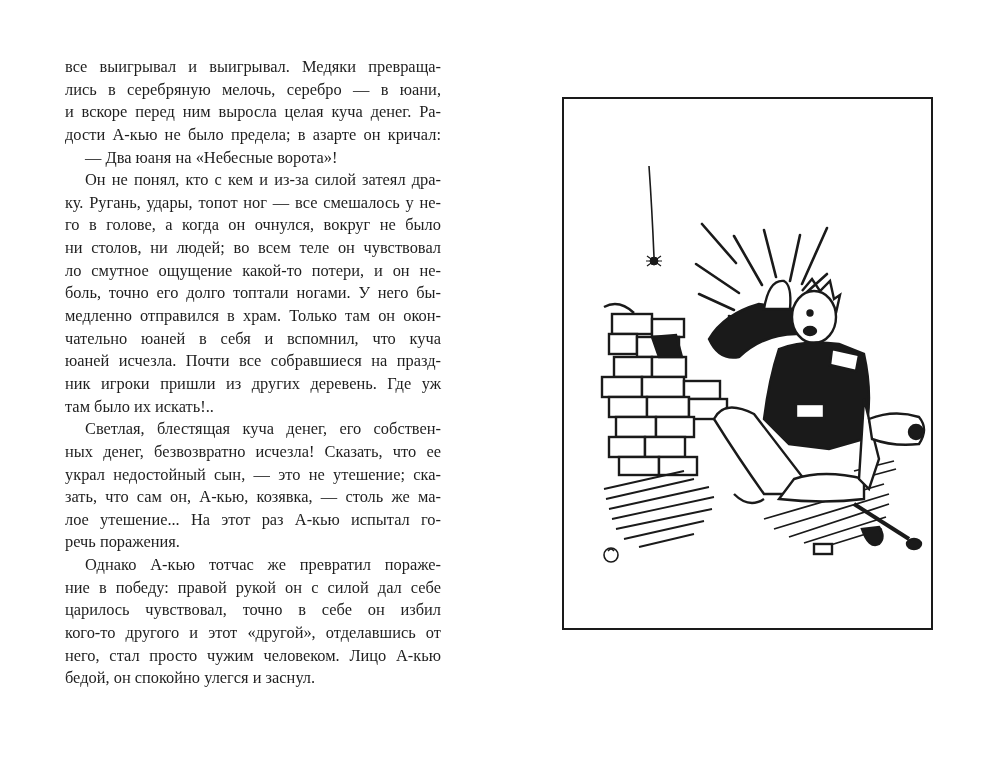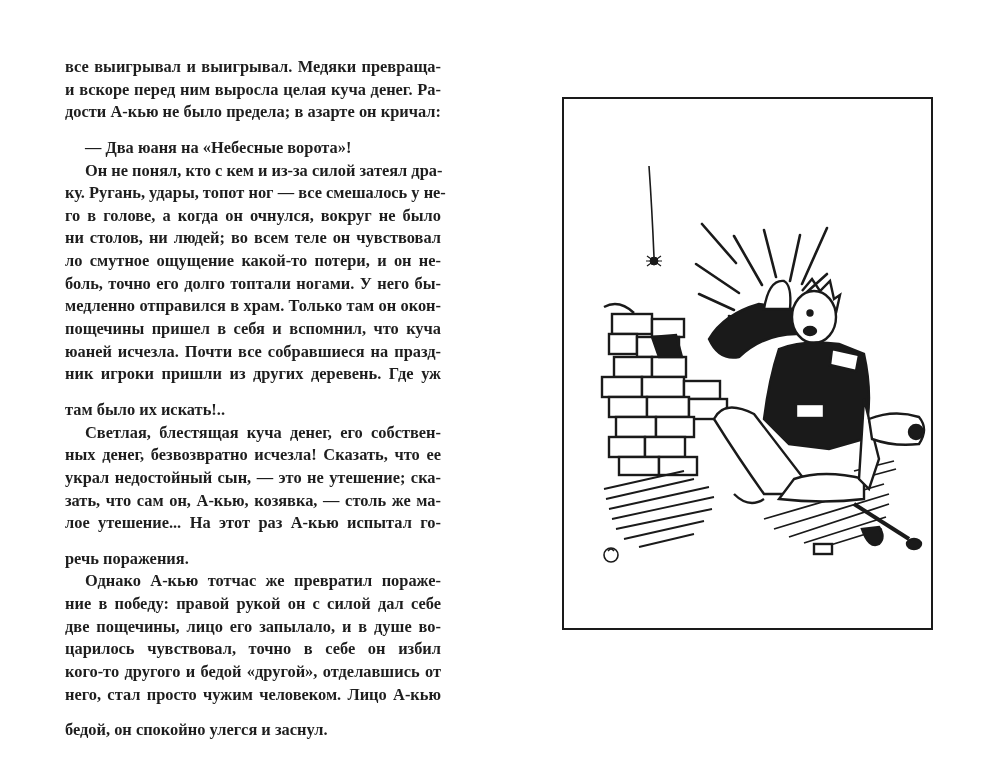--- a/index.html
+++ b/index.html
@@ -16,65 +16,64 @@
       line-height: 22.65px;
       color: #1e1e1e;
       text-align: justify;
     }
     .line {
       display: block;
       white-space: nowrap;
       text-align: justify;
       text-align-last: justify;
       height: 22.65px;
-      font-weight: bold;
     }
-    .line.last { text-align-last: left; margin-top: 13px; }
+    .line.last { text-align-last: left; }
     .line.indent { padding-left: 20px; }
     .illustration {
       position: absolute;
       left: 562px; top: 97px;
       width: 371px; height: 533px;
       box-sizing: border-box;
       border: 2px solid #1a1a1a;
       background: #ffffff;
     }
     .illustration svg { position: absolute; left: 0; top: 0; }
   </style>
 </head>
 <body>
 
 <div class="page">
   <div class="text-column">
     <span class="line">все выигрывал и выигрывал. Медяки превраща-</span>
+    <span class="line">лись в серебряную мелочь, серебро — в юани,</span>
     <span class="line">и вскоре перед ним выросла целая куча денег. Ра-</span>
     <span class="line">дости А-кью не было предела; в азарте он кричал:</span>
     <span class="line indent last">— Два юаня на «Небесные ворота»!</span>
     <span class="line indent">Он не понял, кто с кем и из-за силой затеял дра-</span>
     <span class="line">ку. Ругань, удары, топот ног — все смешалось у не-</span>
     <span class="line">го в голове, а когда он очнулся, вокруг не было</span>
     <span class="line">ни столов, ни людей; во всем теле он чувствовал</span>
     <span class="line">ло смутное ощущение какой-то потери, и он не-</span>
     <span class="line">боль, точно его долго топтали ногами. У него бы-</span>
     <span class="line">медленно отправился в храм. Только там он окон-</span>
-    <span class="line">пощечины пришел в себя и вспомнил, что куча</span>
+    <span class="line">чательно юаней в себя и вспомнил, что куча</span>
     <span class="line">юаней исчезла. Почти все собравшиеся на празд-</span>
     <span class="line">ник игроки пришли из других деревень. Где уж</span>
     <span class="line last">там было их искать!..</span>
     <span class="line indent">Светлая, блестящая куча денег, его собствен-</span>
     <span class="line">ных денег, безвозвратно исчезла! Сказать, что ее</span>
     <span class="line">украл недостойный сын, — это не утешение; ска-</span>
     <span class="line">зать, что сам он, А-кью, козявка, — столь же ма-</span>
     <span class="line">лое утешение... На этот раз А-кью испытал го-</span>
     <span class="line last">речь поражения.</span>
     <span class="line indent">Однако А-кью тотчас же превратил пораже-</span>
     <span class="line">ние в победу: правой рукой он с силой дал себе</span>
-    <span class="line">две пощечины, лицо его запылало, и в душе во-</span>
     <span class="line">царилось чувствовал, точно в себе он избил</span>
-    <span class="line">кого-то другого и бедой «другой», отделавшись от</span>
+    <span class="line">кого-то другого и этот «другой», отделавшись от</span>
     <span class="line">него, стал просто чужим человеком. Лицо А-кью</span>
     <span class="line last">бедой, он спокойно улегся и заснул.</span>
   </div>
 
   <div class="illustration">
     <svg width="367" height="529" viewBox="0 0 367 529">
 
       <g stroke="#1a1a1a" fill="#1a1a1a">
         <path d="M 85 67 Q 88 110 90 158" stroke-width="1.6" fill="none"></path>
         <circle cx="90" cy="162" r="4"></circle>

